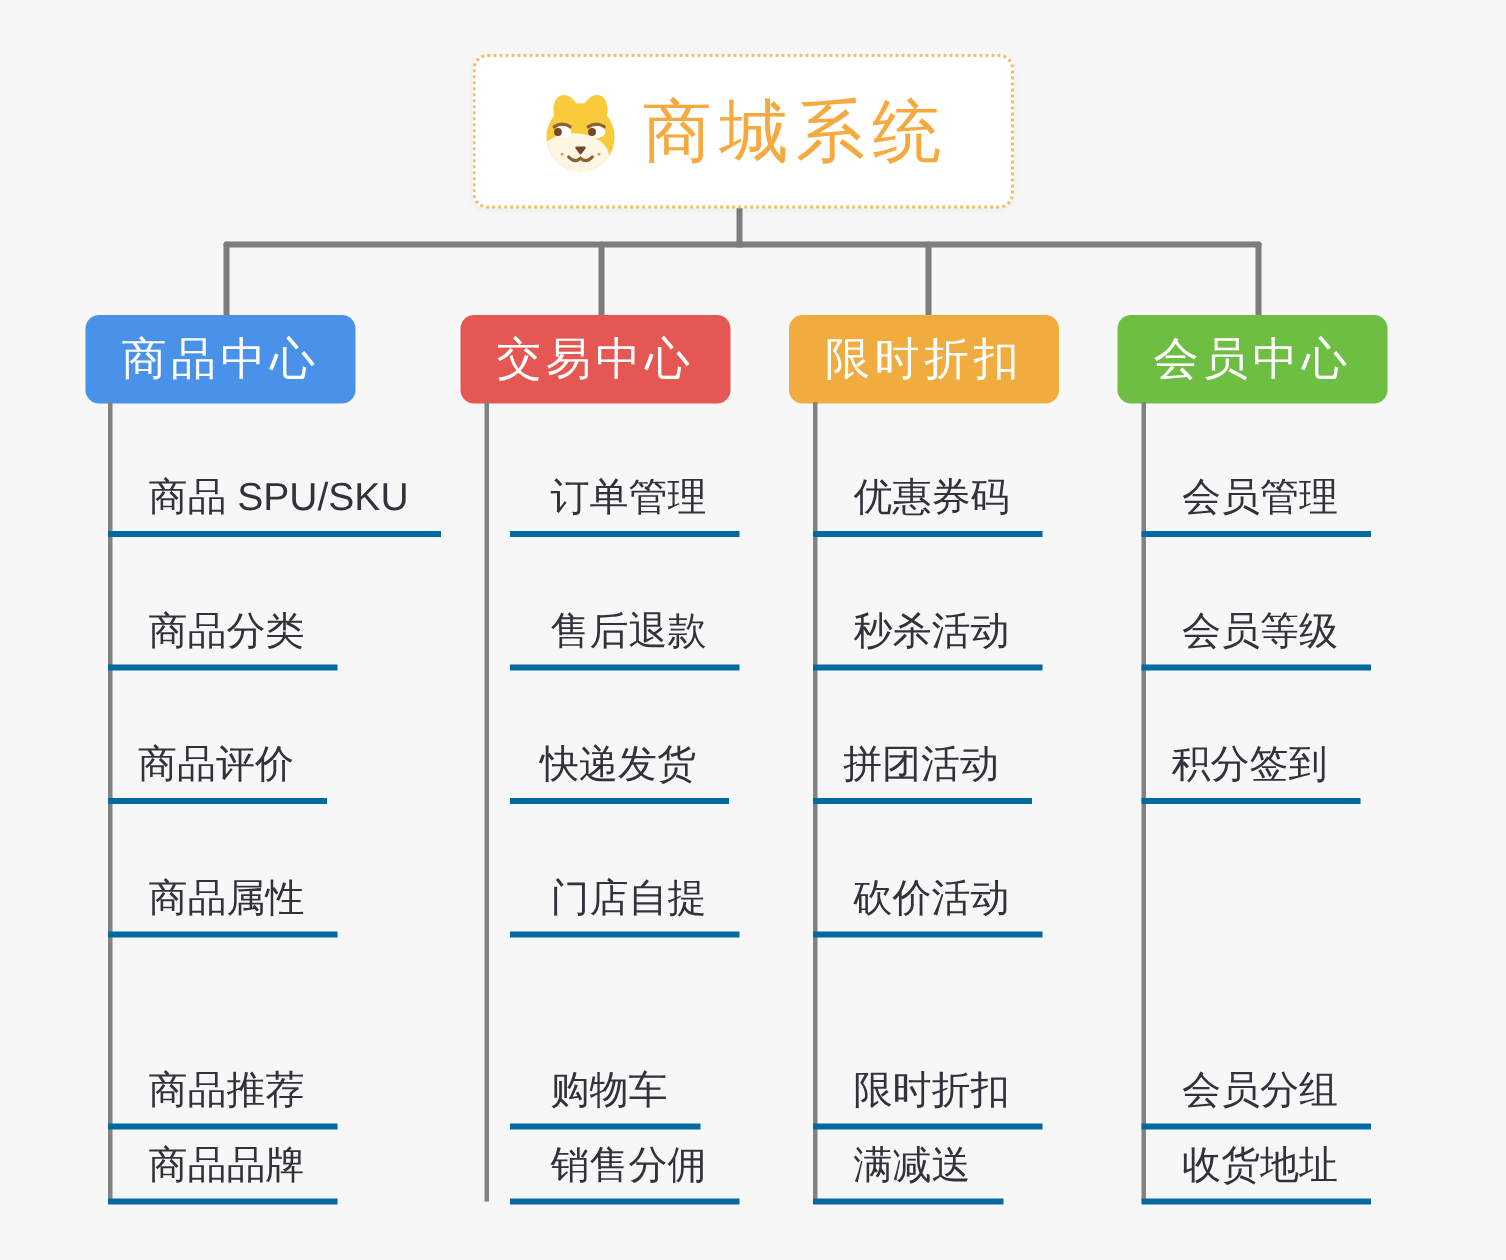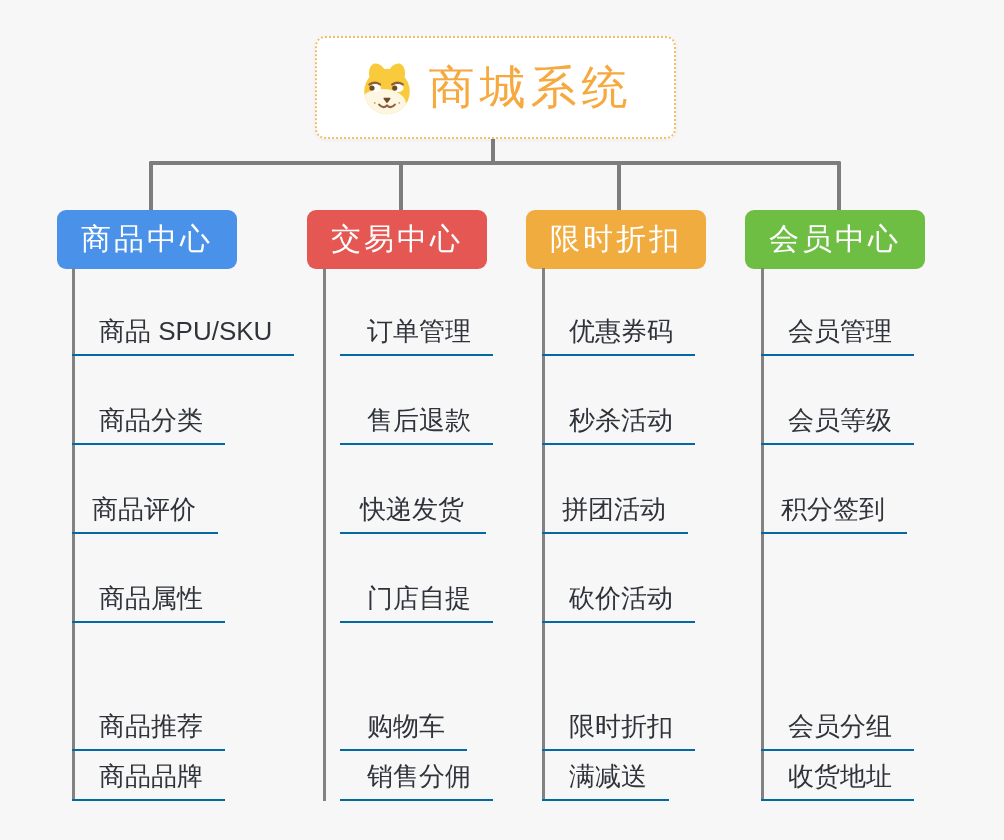--- a/index.html
+++ b/index.html
@@ -29,21 +29,21 @@
     color:#ffffff;font-size:30px;letter-spacing:3px;white-space:nowrap;
   }
   .node.b0{left:57px;} .node.b1{left:307px;} .node.b2{left:526px;} .node.b3{left:745px;}
   
   .spine{position:absolute;top:268px;width:3px;height:533px;background:#828282;}
   .spine.b0{left:72px;} .spine.b1{left:323px;} .spine.b2{left:542px;} .spine.b3{left:761px;}
   
   .leaf{
     position:absolute;white-space:nowrap;
     font-size:26px;line-height:31px;color:#30343a;
-    padding:0 22px 7px 27px;border-bottom:2px solid #0369a1;
+    padding:0 22px 7px 27px;border-bottom:4px solid #0369a1;
   }
   .leaf.c0{left:72px;} .leaf.c1{left:340px;} .leaf.c2{left:542px;} .leaf.c3{left:761px;}
   .leaf.r0{top:316px;} .leaf.r1{top:405px;} .leaf.r2{top:494px;padding-left:20px;}
   .leaf.r3{top:583px;} .leaf.r4{top:672px;margin-top:39px;} .leaf.r5{top:761px;}
 </style>
 </head>
 <body>
 
 <div class="canvas">
 

